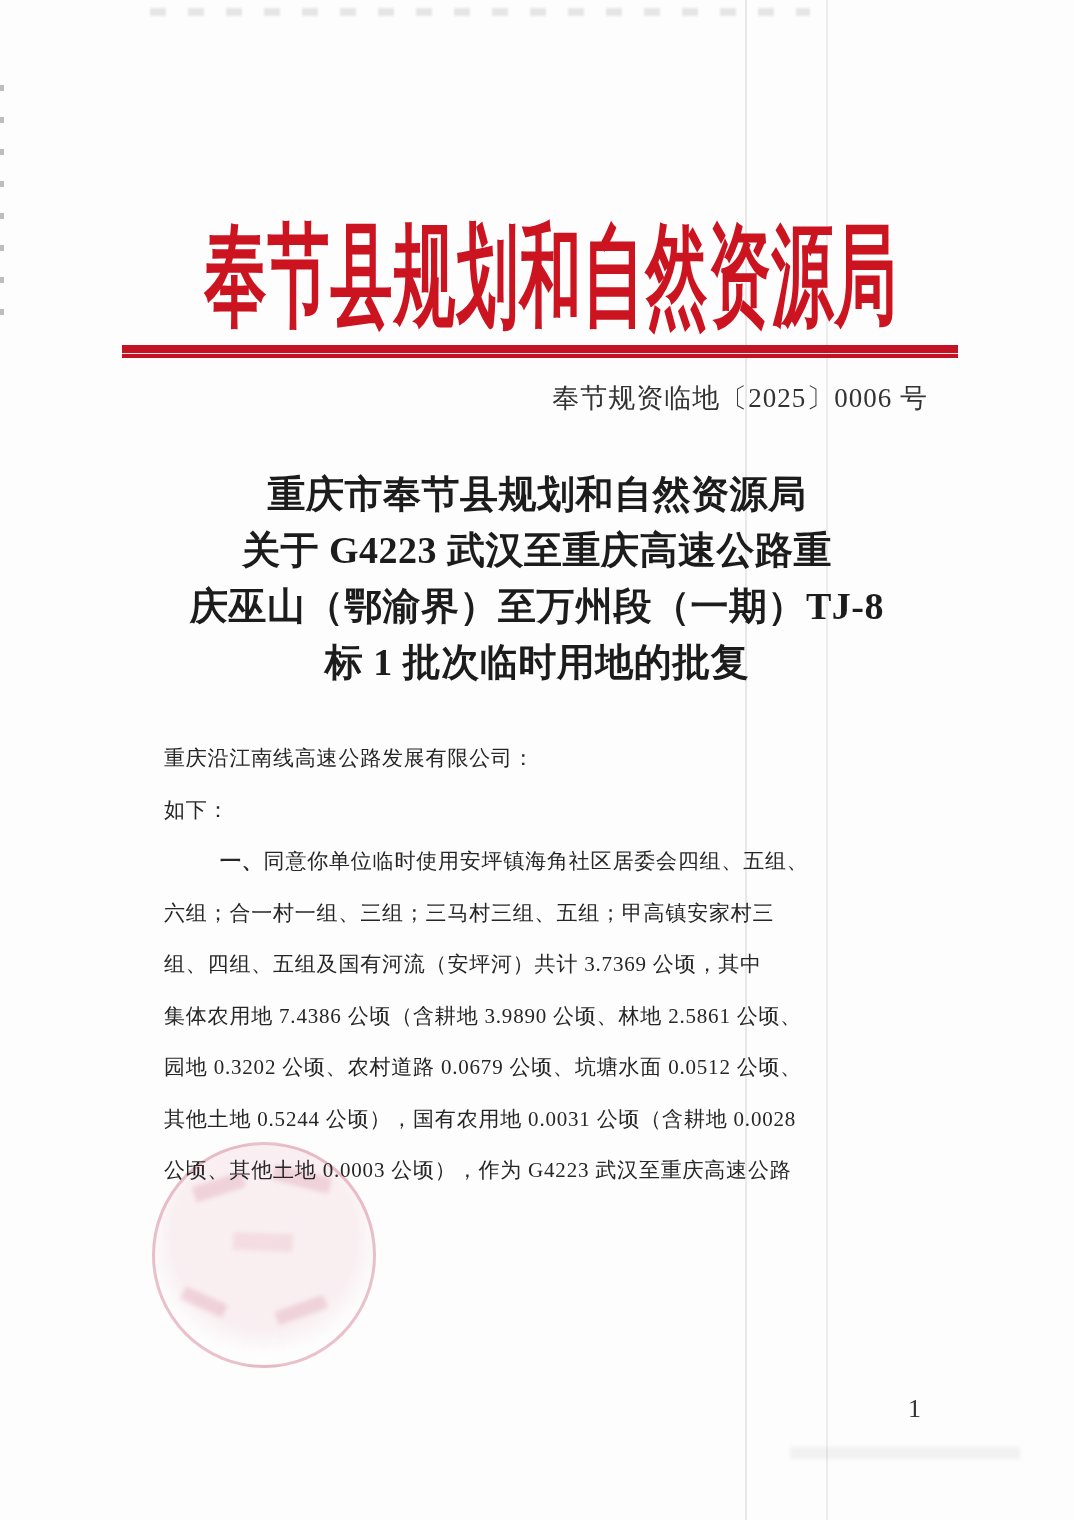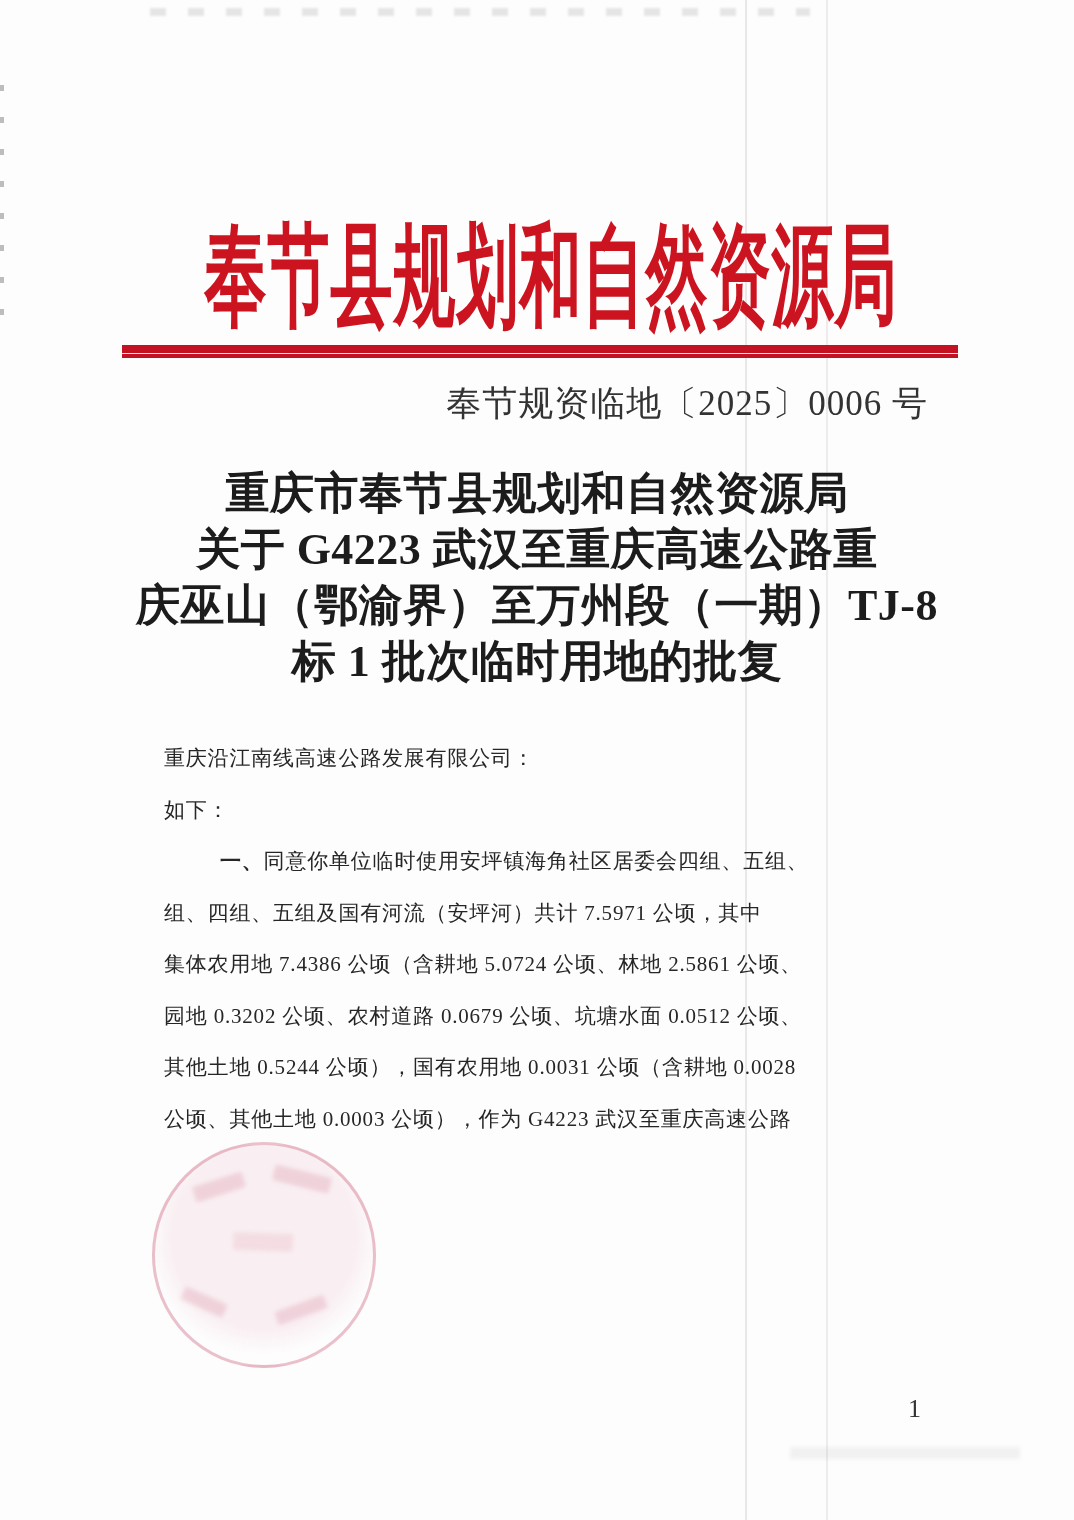--- a/index.html
+++ b/index.html
@@ -48,27 +48,27 @@
   }
   .red-rule {
     position:absolute; top:345px; left:122px; width:836px; height:13px;
     background:linear-gradient(to bottom,
       #c31322 0%, #c31322 60%,
       #f7e3e4 60%, #f7e3e4 69%,
       #c31322 69%, #c31322 100%);
   }
   .doc-number {
     position:absolute; top:380px; right:146px;
-    font-size:35px; letter-spacing:1px; color:#333333; white-space:nowrap;
+    font-size:27px; letter-spacing:1px; color:#333333; white-space:nowrap;
   }
   
   .doc-title {
     position:absolute; top:466px; left:0; width:100%;
     text-align:center; font-weight:bold; color:#1c1c1c;
-    font-size:44px; line-height:56px; letter-spacing:0.5px;
+    font-size:38px; line-height:56px; letter-spacing:0.5px;
   }
   
   .body-text {
     position:absolute; left:164px; top:733px; width:782px;
     font-size:21px; line-height:51.5px; letter-spacing:0.8px;
     color:#262626;
   }
   .body-text .line { white-space:nowrap; }
   .body-text .indent { padding-left:56px; }
   .item-marker { font-weight:bold; }
@@ -104,22 +104,23 @@
     <div>重庆市奉节县规划和自然资源局</div>
     <div>关于 G4223 武汉至重庆高速公路重</div>
     <div>庆巫山（鄂渝界）至万州段（一期）TJ-8</div>
     <div>标 1 批次临时用地的批复</div>
   </div>
 
   <div class="body-text">
     <div class="line">重庆沿江南线高速公路发展有限公司：</div>
     <div class="line">如下：</div>
     <div class="line indent"><span class="item-marker">一、</span><span>同意你单位临时使用安坪镇海角社区居委会四组、五组、</span></div>
-    <div class="line">组、四组、五组及国有河流（安坪河）共计 7.5971 公顷，其中</div>
-    <div class="line">集体农用地 7.4386 公顷（含耕地 5.0724 公顷、林地 2.5861 公顷、</div>
+    <div class="line">六组；合一村一组、三组；三马村三组、五组；甲高镇安家村三</div>
+    <div class="line">组、四组、五组及国有河流（安坪河）共计 3.7369 公顷，其中</div>
+    <div class="line">集体农用地 7.4386 公顷（含耕地 3.9890 公顷、林地 2.5861 公顷、</div>
     <div class="line">园地 0.3202 公顷、农村道路 0.0679 公顷、坑塘水面 0.0512 公顷、</div>
     <div class="line">其他土地 0.5244 公顷），国有农用地 0.0031 公顷（含耕地 0.0028</div>
     <div class="line">公顷、其他土地 0.0003 公顷），作为 G4223 武汉至重庆高速公路</div>
   </div>
 
   <div class="page-number">1</div>
 
 </div>
 
 </body></html>

